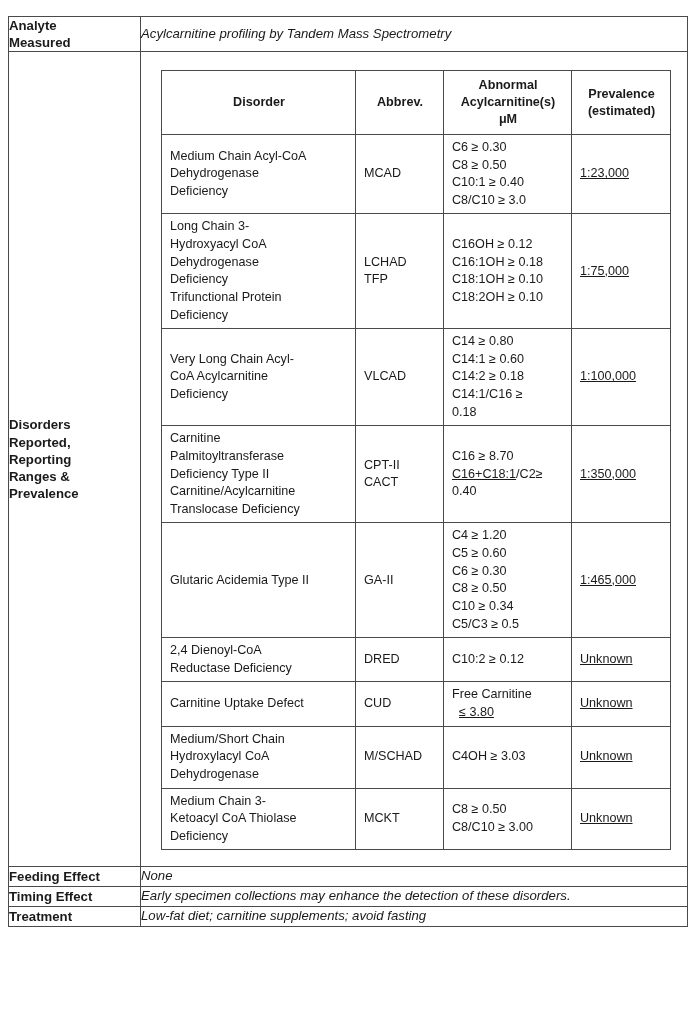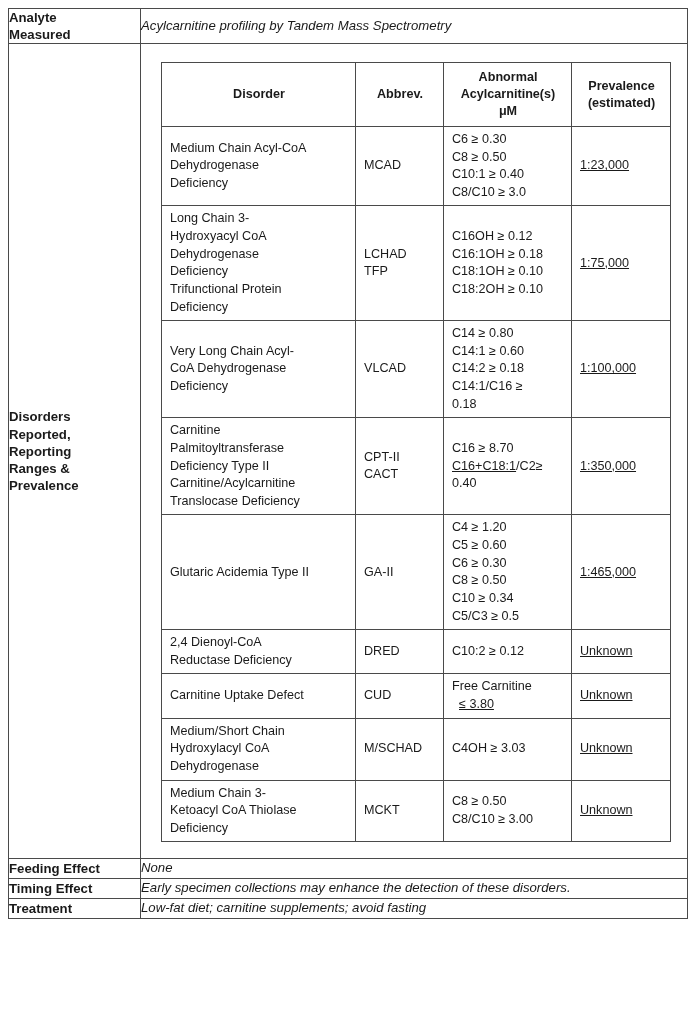--- a/index.html
+++ b/index.html
@@ -21,21 +21,21 @@
     width: 694px;
     height: 1024px;
     background: #ffffff;
     overflow: hidden;
   }
 
   
   table.outer {
     position: absolute;
     left: 8px;
-    top: 8px;
+    top: 16px;
     width: 680px;
     border-collapse: collapse;
     table-layout: fixed;
   }
   table.outer > tbody > tr > td {
     border: 1px solid #4a4a4a;
     vertical-align: middle;
     padding: 0;
   }
   td.rowlabel {
@@ -186,21 +186,21 @@
                       <span class="line">C16OH ≥ 0.12</span>
                       <span class="line">C16:1OH ≥ 0.18</span>
                       <span class="line">C18:1OH ≥ 0.10</span>
                       <span class="line">C18:2OH ≥ 0.10</span>
                     </td>
                     <td class="cell-prev">1:75,000</td>
                   </tr>
                   <tr>
                     <td class="cell-disorder">
                       <span class="line">Very Long Chain Acyl-</span>
-                      <span class="line">CoA Dehydrogenase</span>
+                      <span class="line">CoA Acylcarnitine</span>
                       <span class="line">Deficiency</span>
                     </td>
                     <td class="cell-abbrev">
                       <span class="line">VLCAD</span>
                     </td>
                     <td class="cell-acyl">
                       <span class="line">C14 ≥ 0.80</span>
                       <span class="line">C14:1 ≥ 0.60</span>
                       <span class="line">C14:2 ≥ 0.18</span>
                       <span class="line">C14:1/C16 ≥</span>

